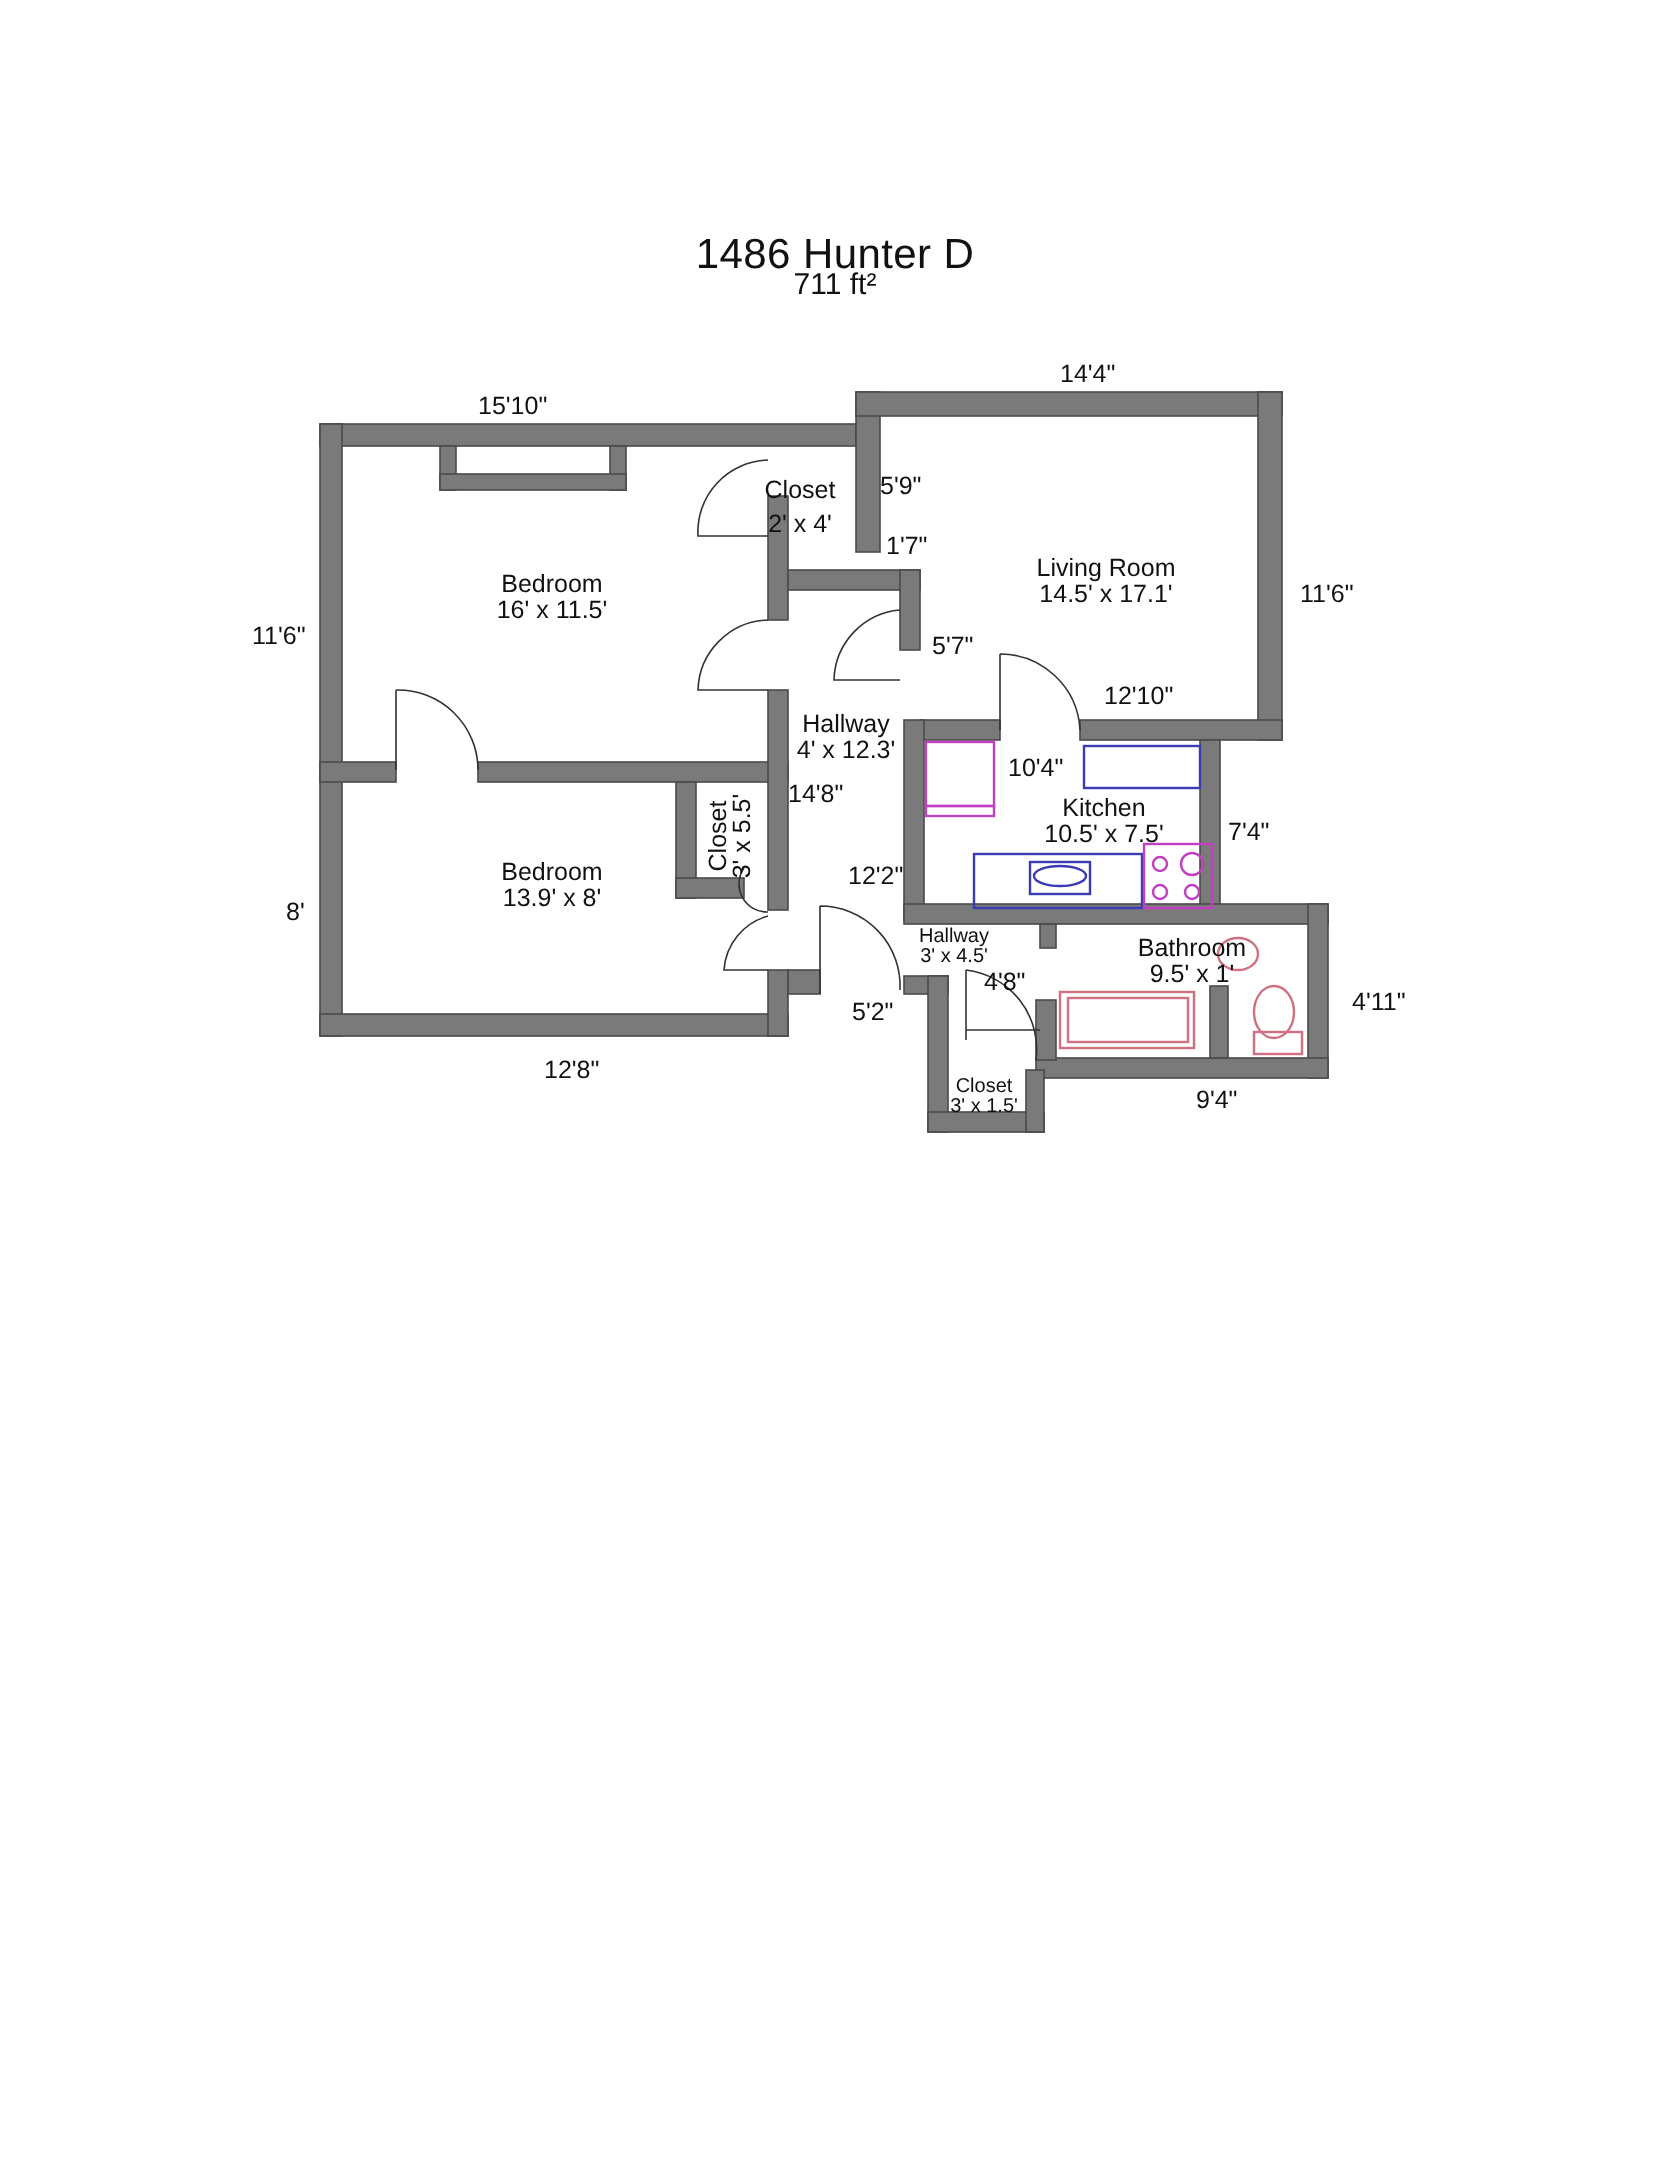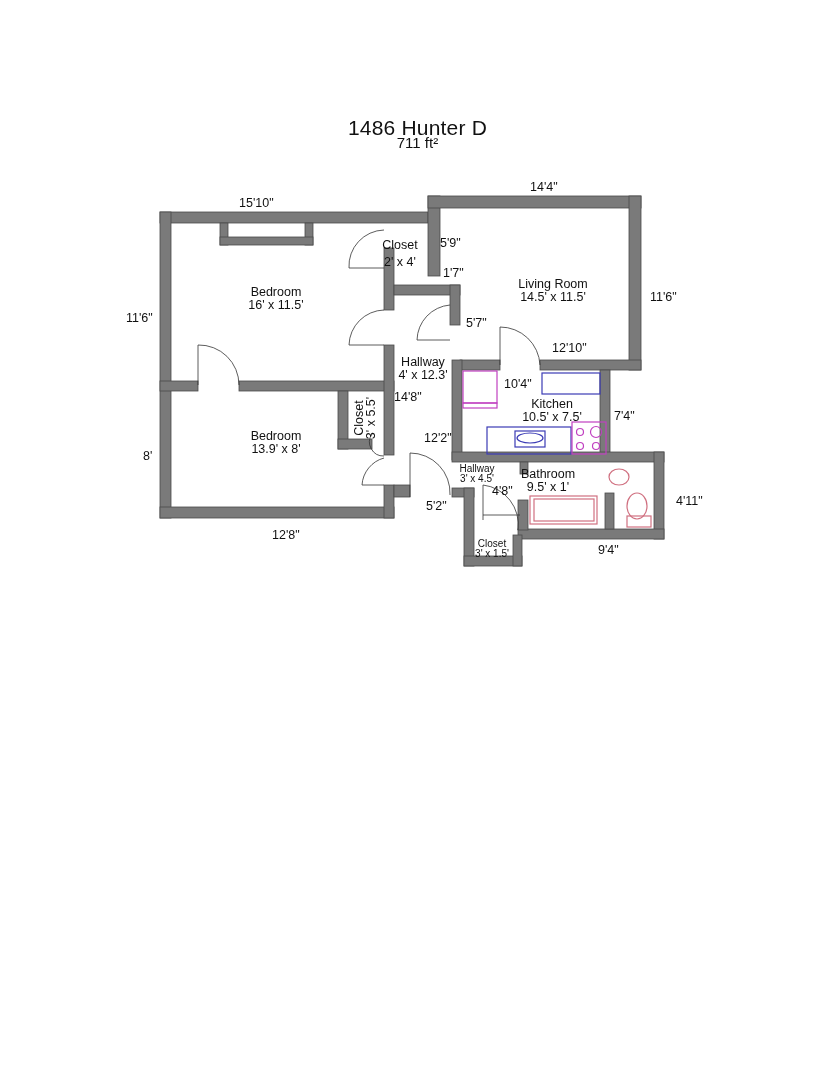--- a/index.html
+++ b/index.html
@@ -111,21 +111,21 @@
 <div class="lbl" style="left:236px;top:286px;width:80px;">
   <div>Bedroom</div>
   <div>16' x 11.5'</div>
 </div>
 <div class="lbl" style="left:372px;top:239px;width:56px;">
   <div style="margin-bottom:4px">Closet</div>
   <div>2' x 4'</div>
 </div>
 <div class="lbl" style="left:508px;top:278px;width:90px;">
   <div>Living Room</div>
-  <div>14.5' x 11.5'</div>
+  <div>14.5' x 17.1'</div>
 </div>
 <div class="lbl" style="left:392px;top:356px;width:62px;">
   <div>Hallway</div>
   <div>4' x 12.3'</div>
 </div>
 <div class="lbl vert" style="left:335px;top:406px;width:60px;line-height:12px;">
   <div>Closet</div>
   <div>3' x 5.5'</div>
 </div>
 <div class="lbl" style="left:236px;top:430px;width:80px;">
@@ -133,21 +133,21 @@
   <div>13.9' x 8'</div>
 </div>
 <div class="lbl" style="left:512px;top:398px;width:80px;">
   <div>Kitchen</div>
   <div>10.5' x 7.5'</div>
 </div>
 <div class="lbl sm" style="left:452px;top:464px;width:50px;">
   <div>Hallway</div>
   <div>3' x 4.5'</div>
 </div>
-<div class="lbl" style="left:512px;top:468px;width:72px;">
+<div class="lbl" style="left:560px;top:468px;width:72px;">
   <div>Bathroom</div>
   <div>9.5' x 1'</div>
 </div>
 <div class="lbl sm" style="left:470px;top:539px;width:44px;">
   <div>Closet</div>
   <div>3' x 1.5'</div>
 </div>
 
 <div class="dim" style="left:239px;top:196px;">15'10"</div>
 <div class="dim" style="left:126px;top:311px;">11'6"</div>

